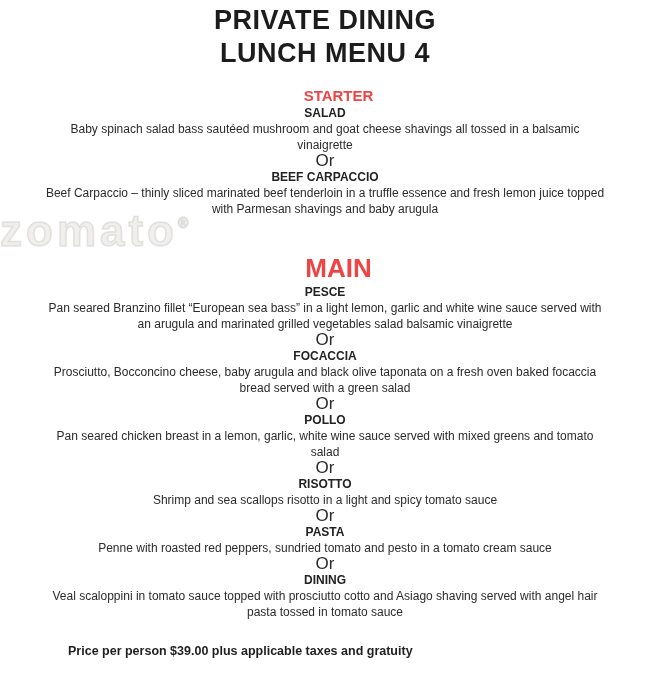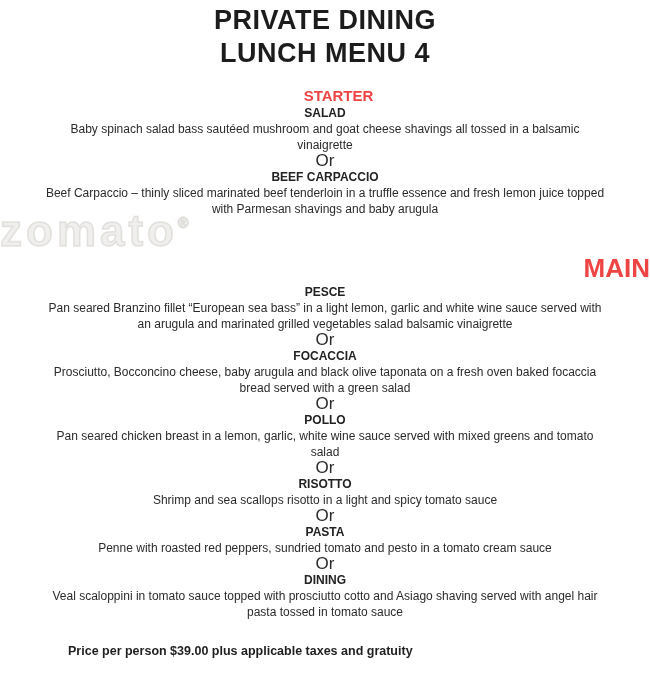--- a/index.html
+++ b/index.html
@@ -30,21 +30,20 @@
     font-weight: bold;
     font-size: 15px;
     line-height: 19px;
     color: #ef4444;
     margin-left: 27px;
   }
   .section-heading.large {
     margin-top: 36px;
     font-size: 26px;
     line-height: 31px;
-    text-align: right;
   }
   .item-name {
     font-weight: bold;
     font-size: 12px;
     line-height: 16px;
     color: #222222;
   }
   .item-desc {
     font-size: 12px;
     line-height: 16px;

